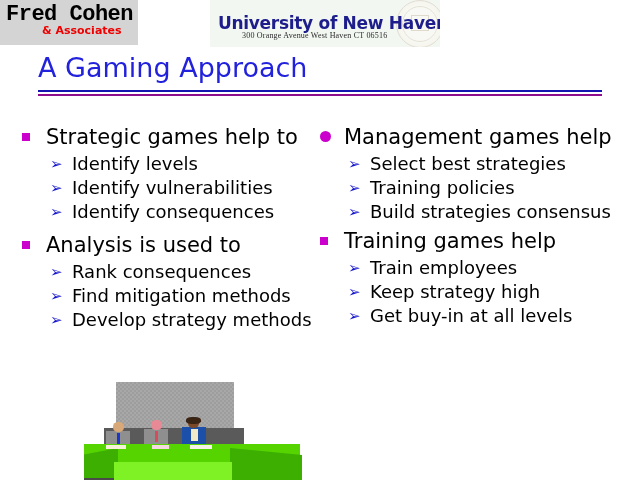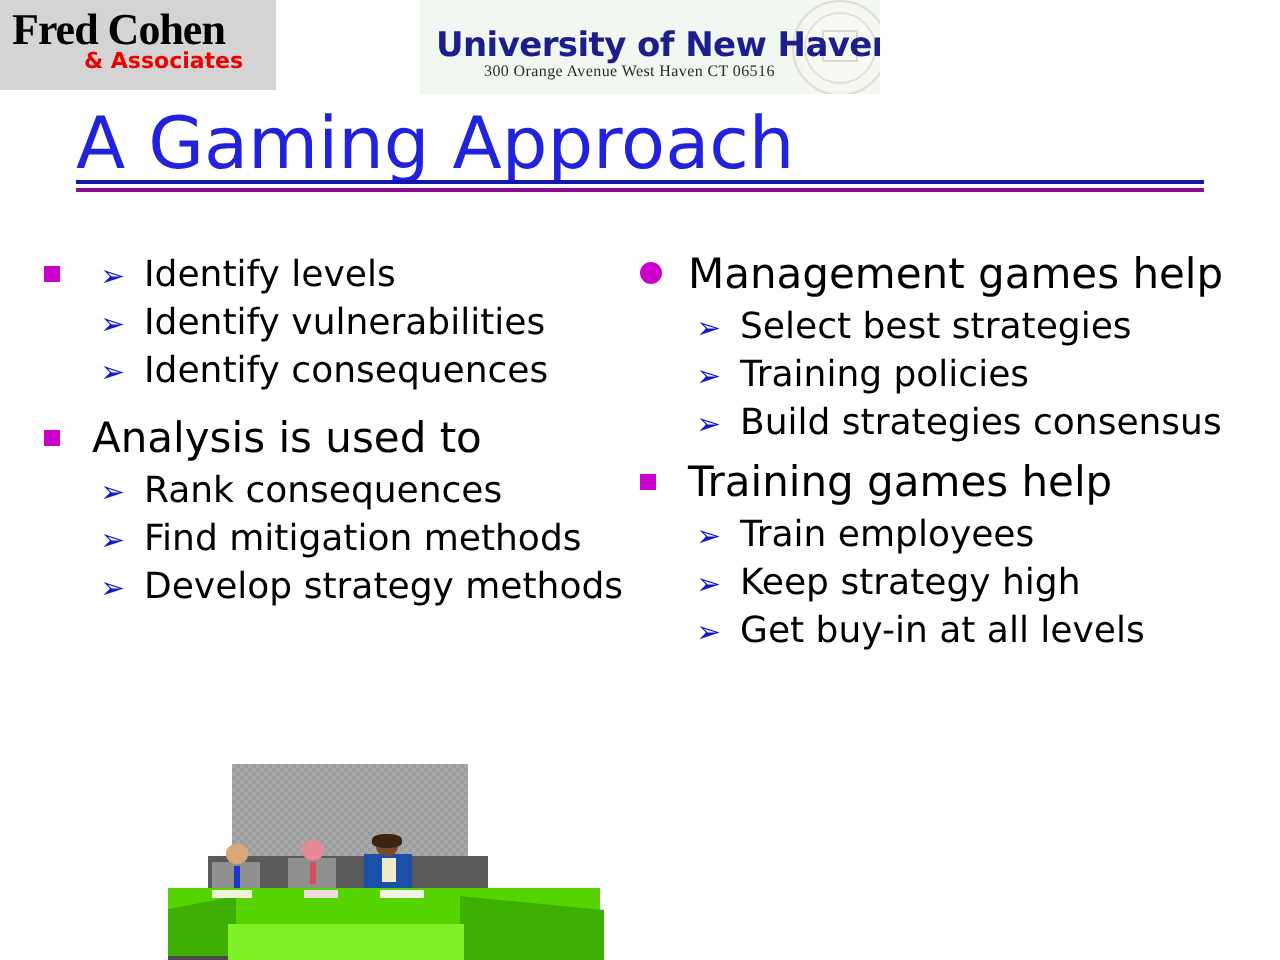--- a/index.html
+++ b/index.html
@@ -28,21 +28,21 @@
     background: #d4d4d4;
   }
   #logo-line-1 {
     position: absolute;
     left: 6px; top: 2px;
     font-size: 22px;
     font-weight: bold;
     color: #000000;
     letter-spacing: -0.5px;
     white-space: nowrap;
-    font-family: Liberation Serif, serif;
+    font-family: Liberation Mono, monospace;
   }
   #logo-line-2 {
     position: absolute;
     left: 42px; top: 24px;
     font-size: 11px;
     font-weight: bold;
     color: #ee0000;
     white-space: nowrap;
     font-family: "DejaVu Sans", sans-serif;
   }
@@ -95,21 +95,21 @@
     color: #2b2b2b;
     white-space: nowrap;
     letter-spacing: 0.2px;
     font-family: Liberation Serif, serif;
   }
 
   
   #slide-title {
     position: absolute;
     left: 38px; top: 52px;
-    font-size: 36px;
+    font-size: 27px;
     color: #2222dd;
     white-space: nowrap;
     font-family: "DejaVu Sans", sans-serif;
   }
   #title-rule-blue {
     position: absolute;
     left: 38px; top: 90px;
     width: 564px; height: 2px;
     background: #1515b0;
   }
@@ -294,20 +294,21 @@
 </div>
 
 <div id="slide-title">A Gaming Approach</div>
 <div id="title-rule-blue"></div>
 <div id="title-rule-magenta"></div>
 
 <div id="col-left">
 
   <div class="l1">
     <span class="sq-bullet"></span>
+    <span>Strategic games help to</span>
   </div>
   <div class="l2">
     <span class="arrow">➢</span>
     <span>Identify levels</span>
   </div>
   <div class="l2">
     <span class="arrow">➢</span>
     <span>Identify vulnerabilities</span>
   </div>
   <div class="l2">

